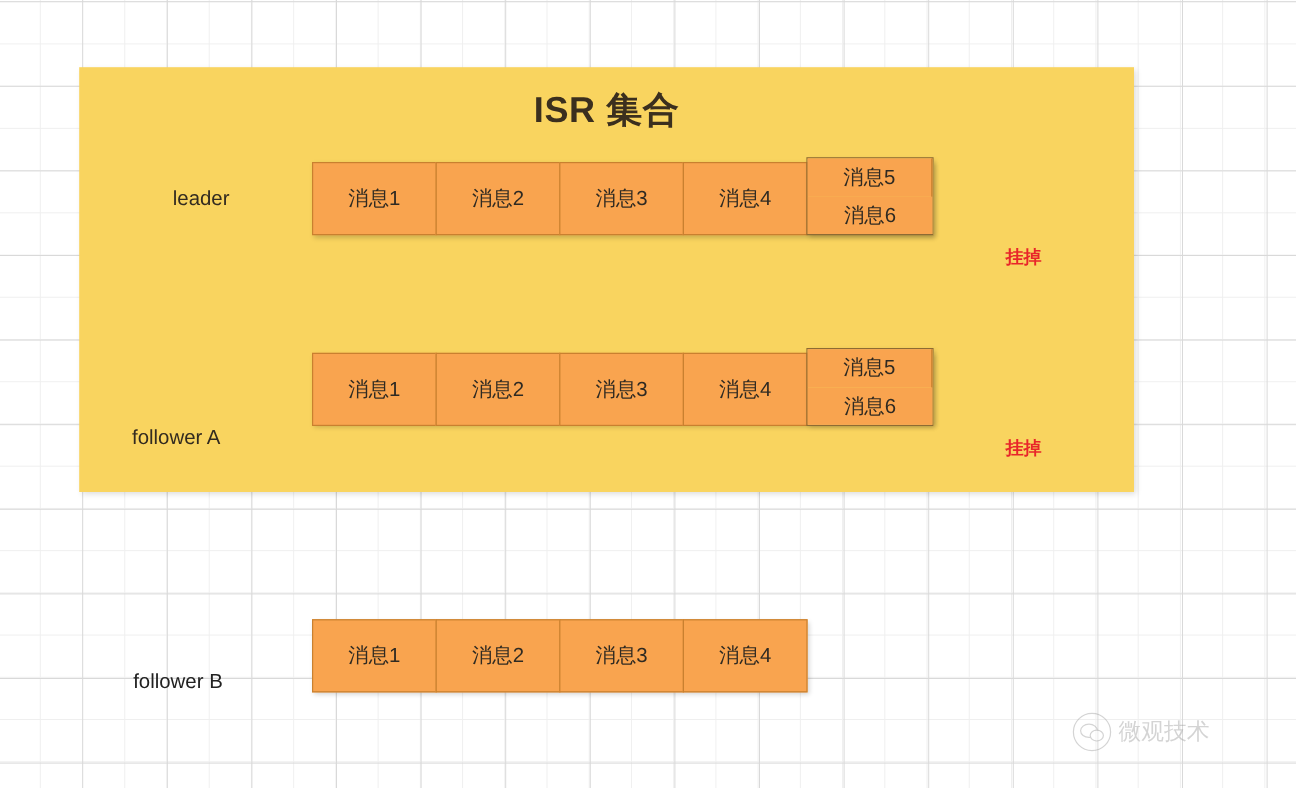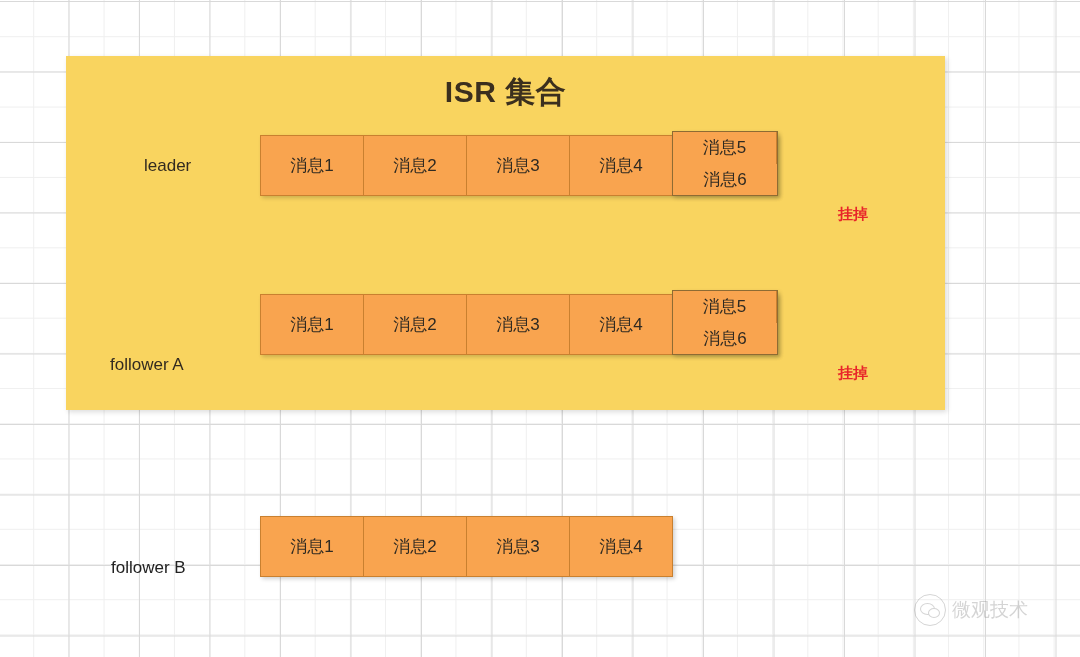--- a/index.html
+++ b/index.html
@@ -123,21 +123,21 @@
     color: #e8252a;
     white-space: nowrap;
     text-align: right;
   }
   #crash-leader     { left: 838px; top: 205px; }
   #crash-follower-a { left: 838px; top: 364px; }
 
   
   #watermark {
     position: absolute;
-    left: 914px;
+    left: 894px;
     top: 594px;
     display: flex;
     align-items: center;
     gap: 6px;
     opacity: 0.42;
   }
   #watermark-icon {
     width: 30px;
     height: 30px;
     border: 1.5px solid #9a9a9a;

